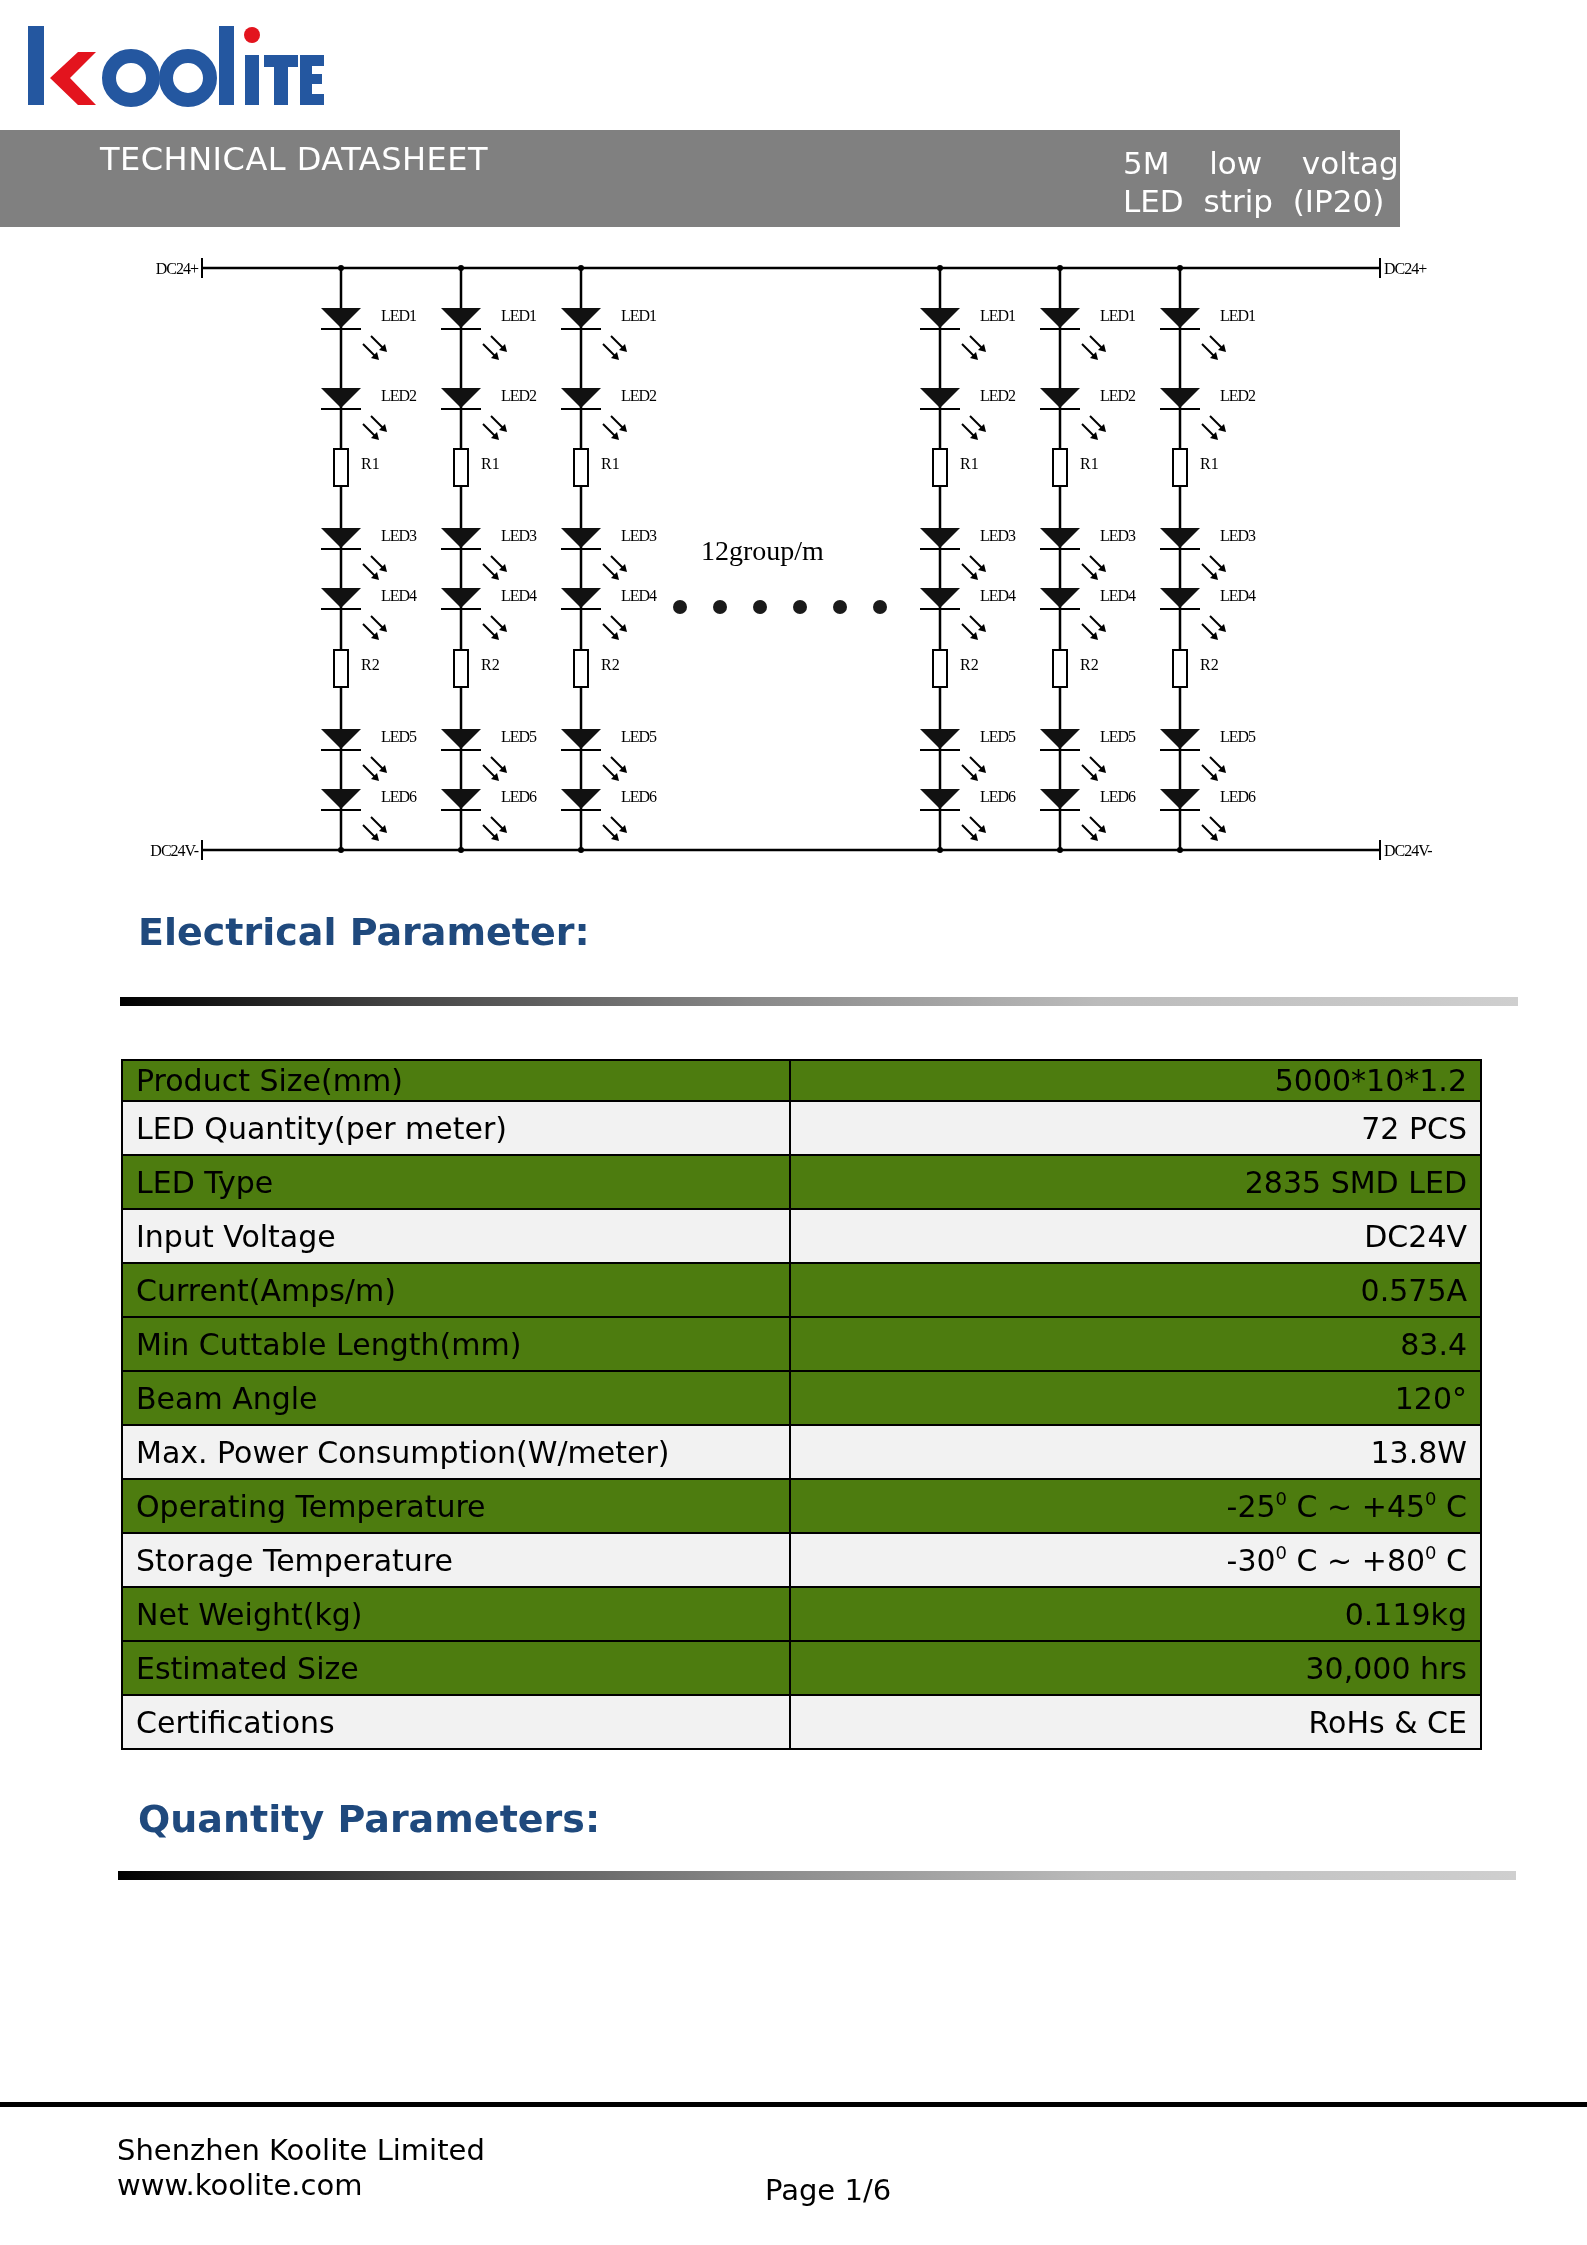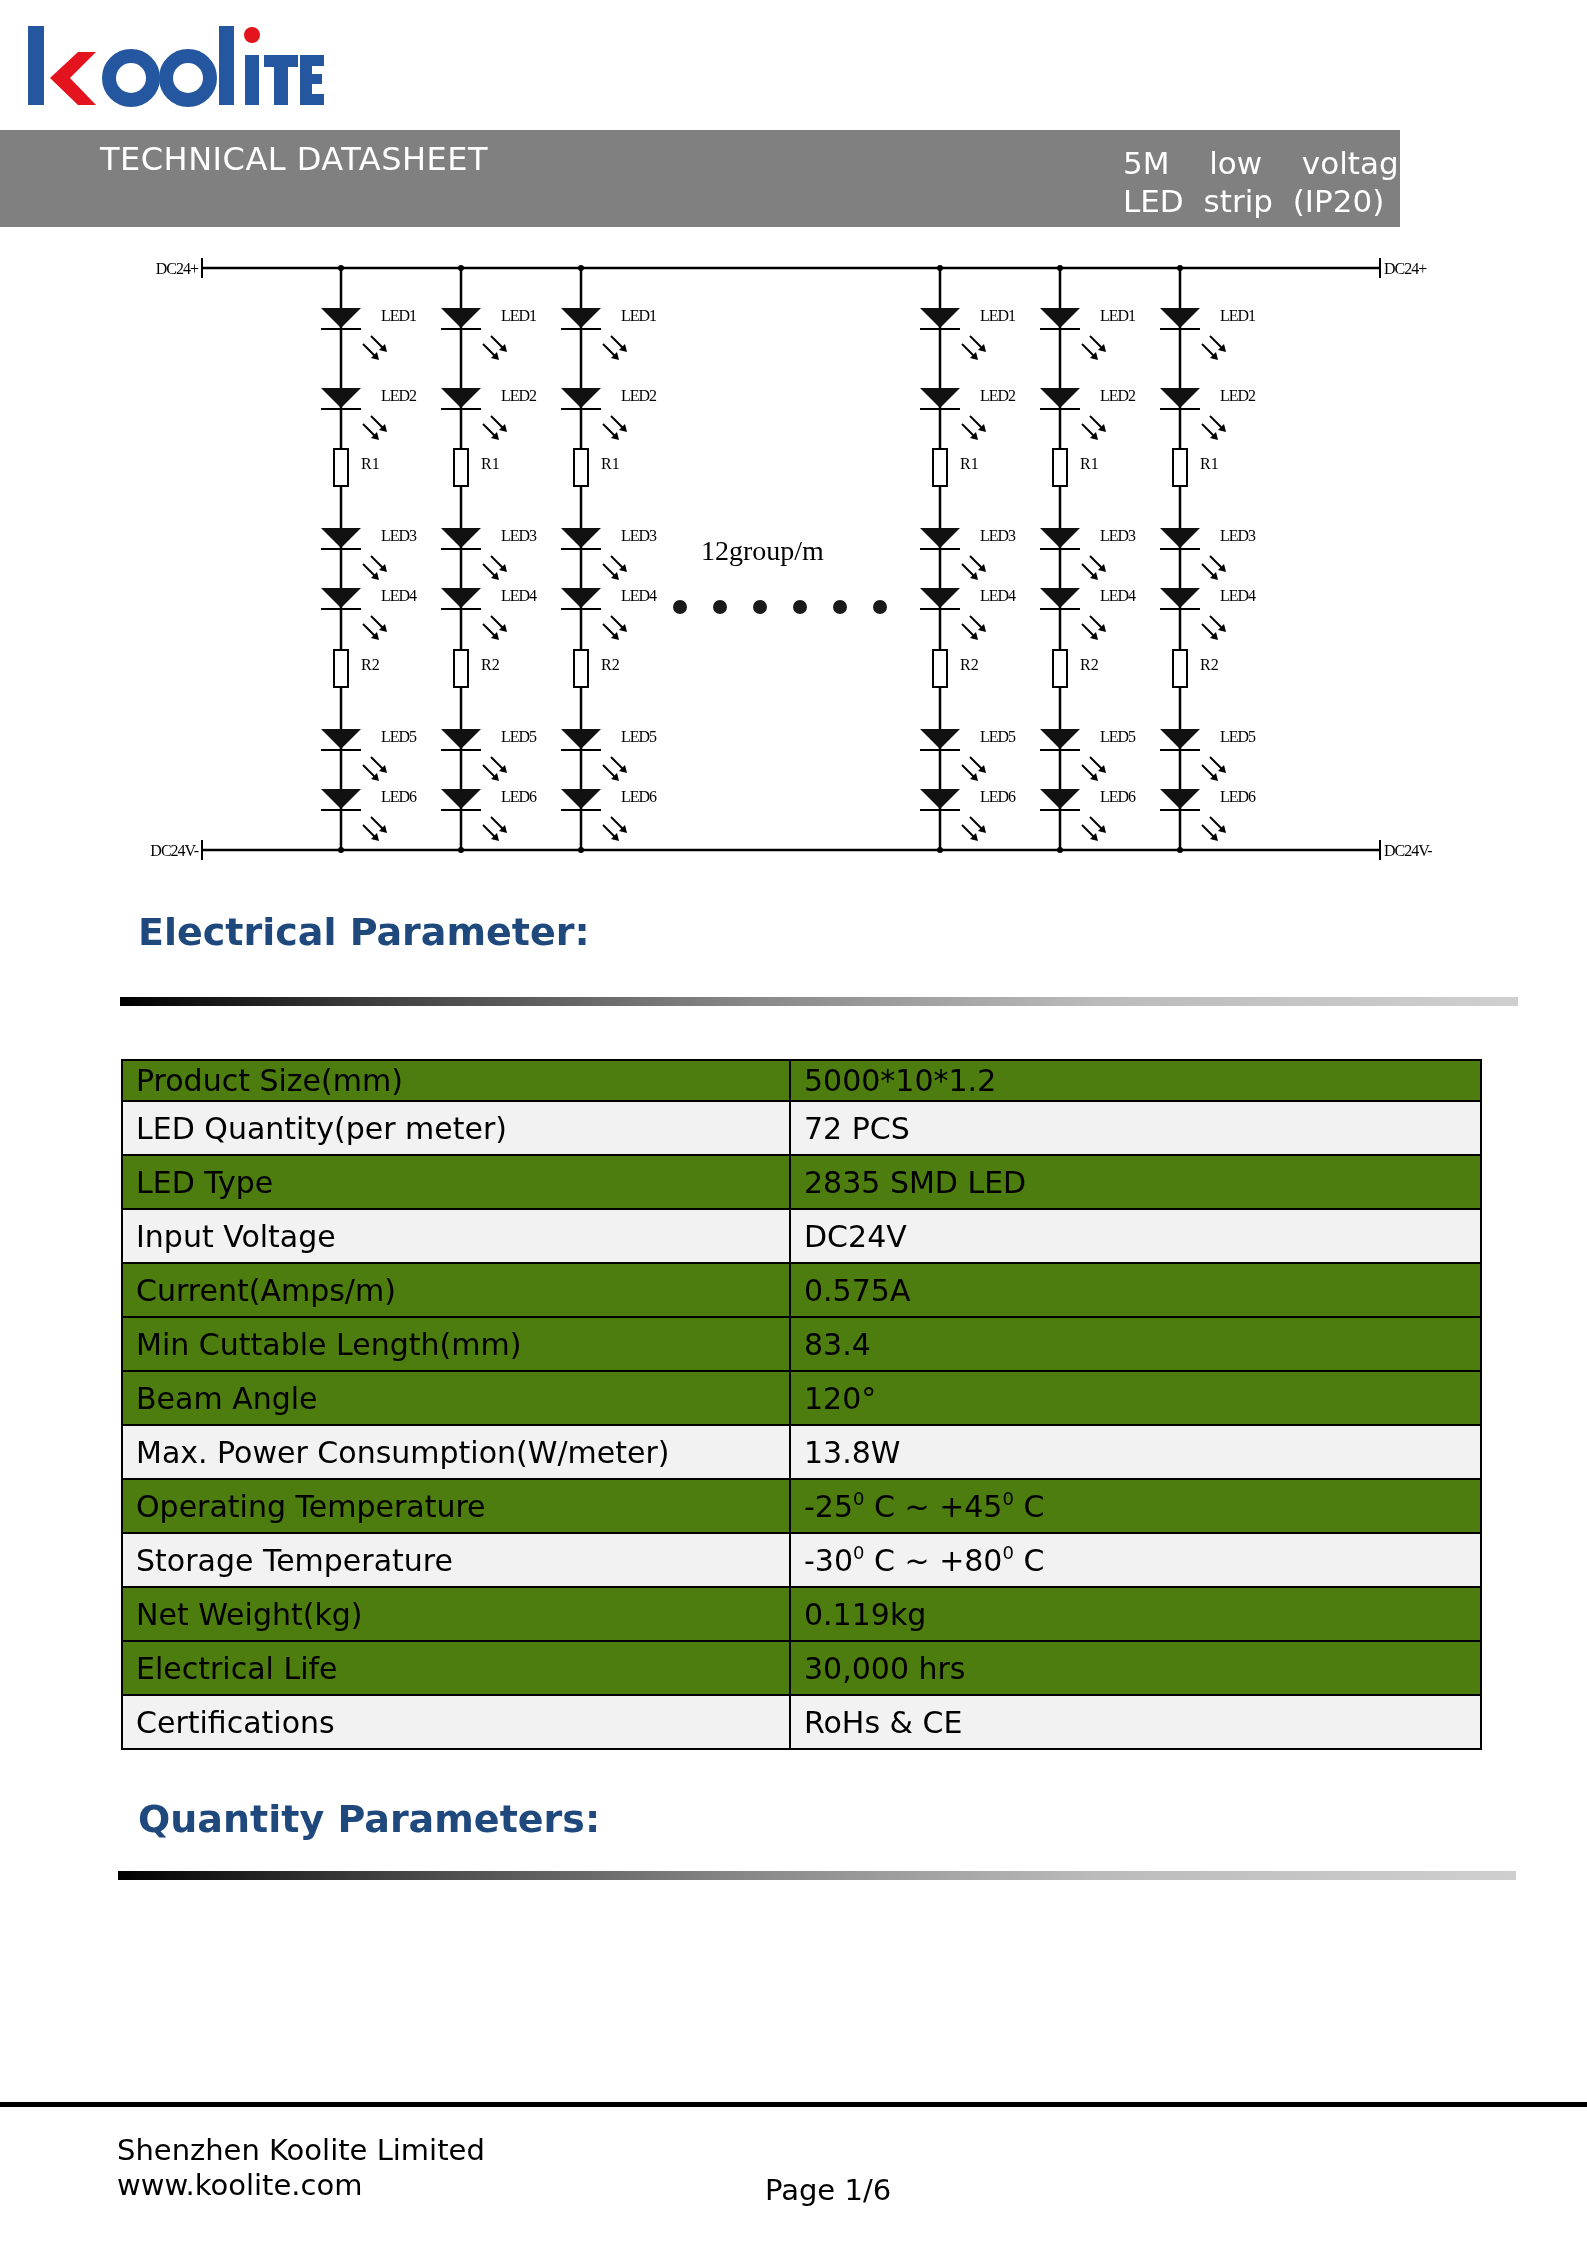--- a/index.html
+++ b/index.html
@@ -9,21 +9,21 @@
   .banner { position: absolute; left: 0; top: 130px; width: 1400px; height: 97px; background: #808080; }
   .banner-left { position: absolute; left: 100px; top: 10px; color: #fff; font-size: 32px; letter-spacing: 0.5px; }
   .banner-right { position: absolute; left: 1123px; top: 14px; color: #fff; font-size: 31px; line-height: 38px; word-spacing: 10px; }
   .circuit { position: absolute; left: 0; top: 240px; width: 1587px; height: 640px; }
   .circuit text { font-family: "Liberation Serif", serif; }
   .section-heading { position: absolute; left: 138px; color: #1f497d; font-weight: bold; font-size: 38px; font-family: "DejaVu Sans", sans-serif; }
   .rule { position: absolute; height: 9px; background: linear-gradient(to right, #000 0%, #444 20%, #888 45%, #bbb 70%, #cfcfcf 100%); }
   .table { position: absolute; left: 121px; top: 1059px; width: 1361px; border-collapse: collapse; }
   .table td { border: 2px solid #000; font-size: 30px; padding: 0 13px; height: 52px; }
   .table td.label { width: 640px; }
-  .table td.value { text-align: left; }
+  .table td.value { text-align: right; }
   .table tr.dark td { background: #4d7c0f; }
   .table tr.light td { background: #f2f2f2; }
   .table tr:first-child td { height: 39px; }
   sup { font-size: 18px; vertical-align: 12px; }
   .footer-rule { position: absolute; left: 0; top: 2102px; width: 1587px; height: 5px; background: #000; }
   .footer-company { position: absolute; left: 117px; top: 2133px; font-size: 29px; line-height: 35px; }
   .footer-page { position: absolute; left: 765px; top: 2173px; font-size: 29px; }
 </style>
 </head>
 <body>
@@ -427,21 +427,21 @@
       </tr>
       <tr class="light">
         <td class="label">Storage Temperature</td>
         <td class="value"><span style="white-space: pre;">-30</span><sup style="white-space: pre;">0</sup><span style="white-space: pre;"> C ~ +80</span><sup style="white-space: pre;">0</sup><span style="white-space: pre;"> C</span></td>
       </tr>
       <tr class="dark">
         <td class="label">Net Weight(kg)</td>
         <td class="value">0.119kg</td>
       </tr>
       <tr class="dark">
-        <td class="label">Electrical Life</td>
+        <td class="label">Estimated Size</td>
         <td class="value">30,000 hrs</td>
       </tr>
       <tr class="light">
         <td class="label">Certifications</td>
         <td class="value">RoHs &amp; CE</td>
       </tr>
     </tbody>
 </table>
 
 <div class="section-heading" style="top:1797px">Quantity Parameters:</div>

